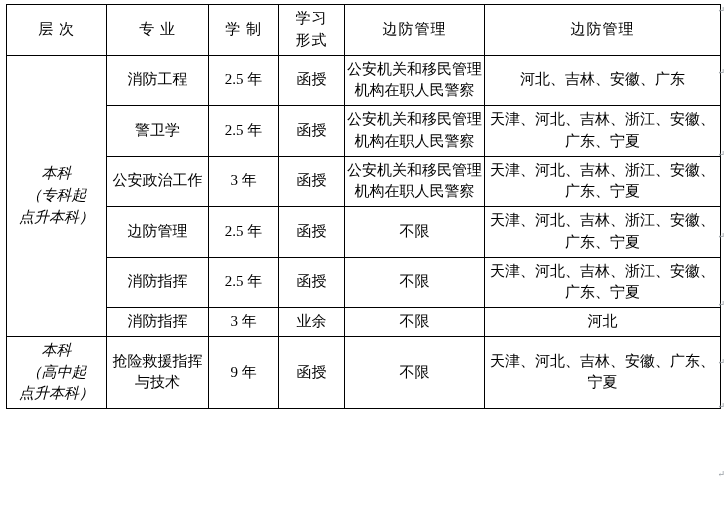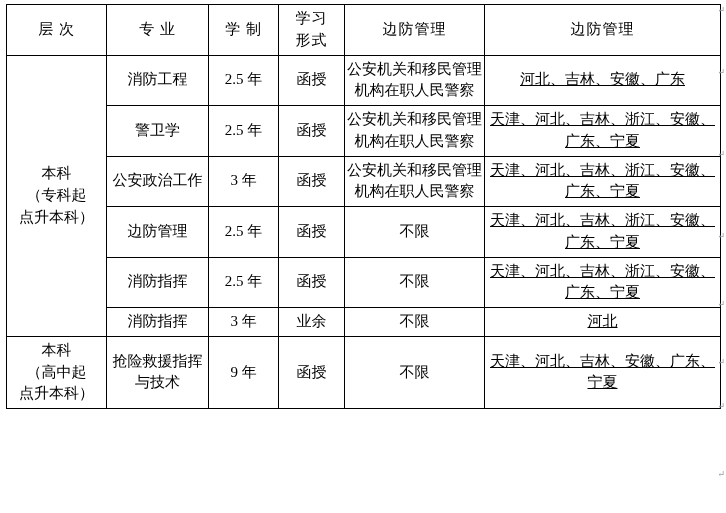--- a/index.html
+++ b/index.html
@@ -44,24 +44,25 @@
   .col-level   { width: 100px; }
   .col-major   { width: 102px; }
   .col-length  { width: 70px; }
   .col-form    { width: 66px; }
   .col-target  { width: 140px; }
   .col-prov    { width: 236px; }
 
   .cell-level {
     font-size: 15px;
     line-height: 1.6;
+    font-style: italic;
   }
   .cell-major { font-size: 15px; line-height: 1.5; }
   .cell-target { font-size: 15px; line-height: 1.5; }
-  .cell-prov { font-size: 15px; line-height: 1.5; padding-left: 8px; padding-right: 8px; text-decoration: underline; }
+  .cell-prov { font-size: 15px; line-height: 1.5; padding-left: 8px; padding-right: 8px; }
   .cell-length, .cell-form { font-size: 15px; }
 
   
   .edge-marks {
     position: absolute;
     right: 1px;
     top: 0;
     width: 5px;
     height: 513px;
     pointer-events: none;

